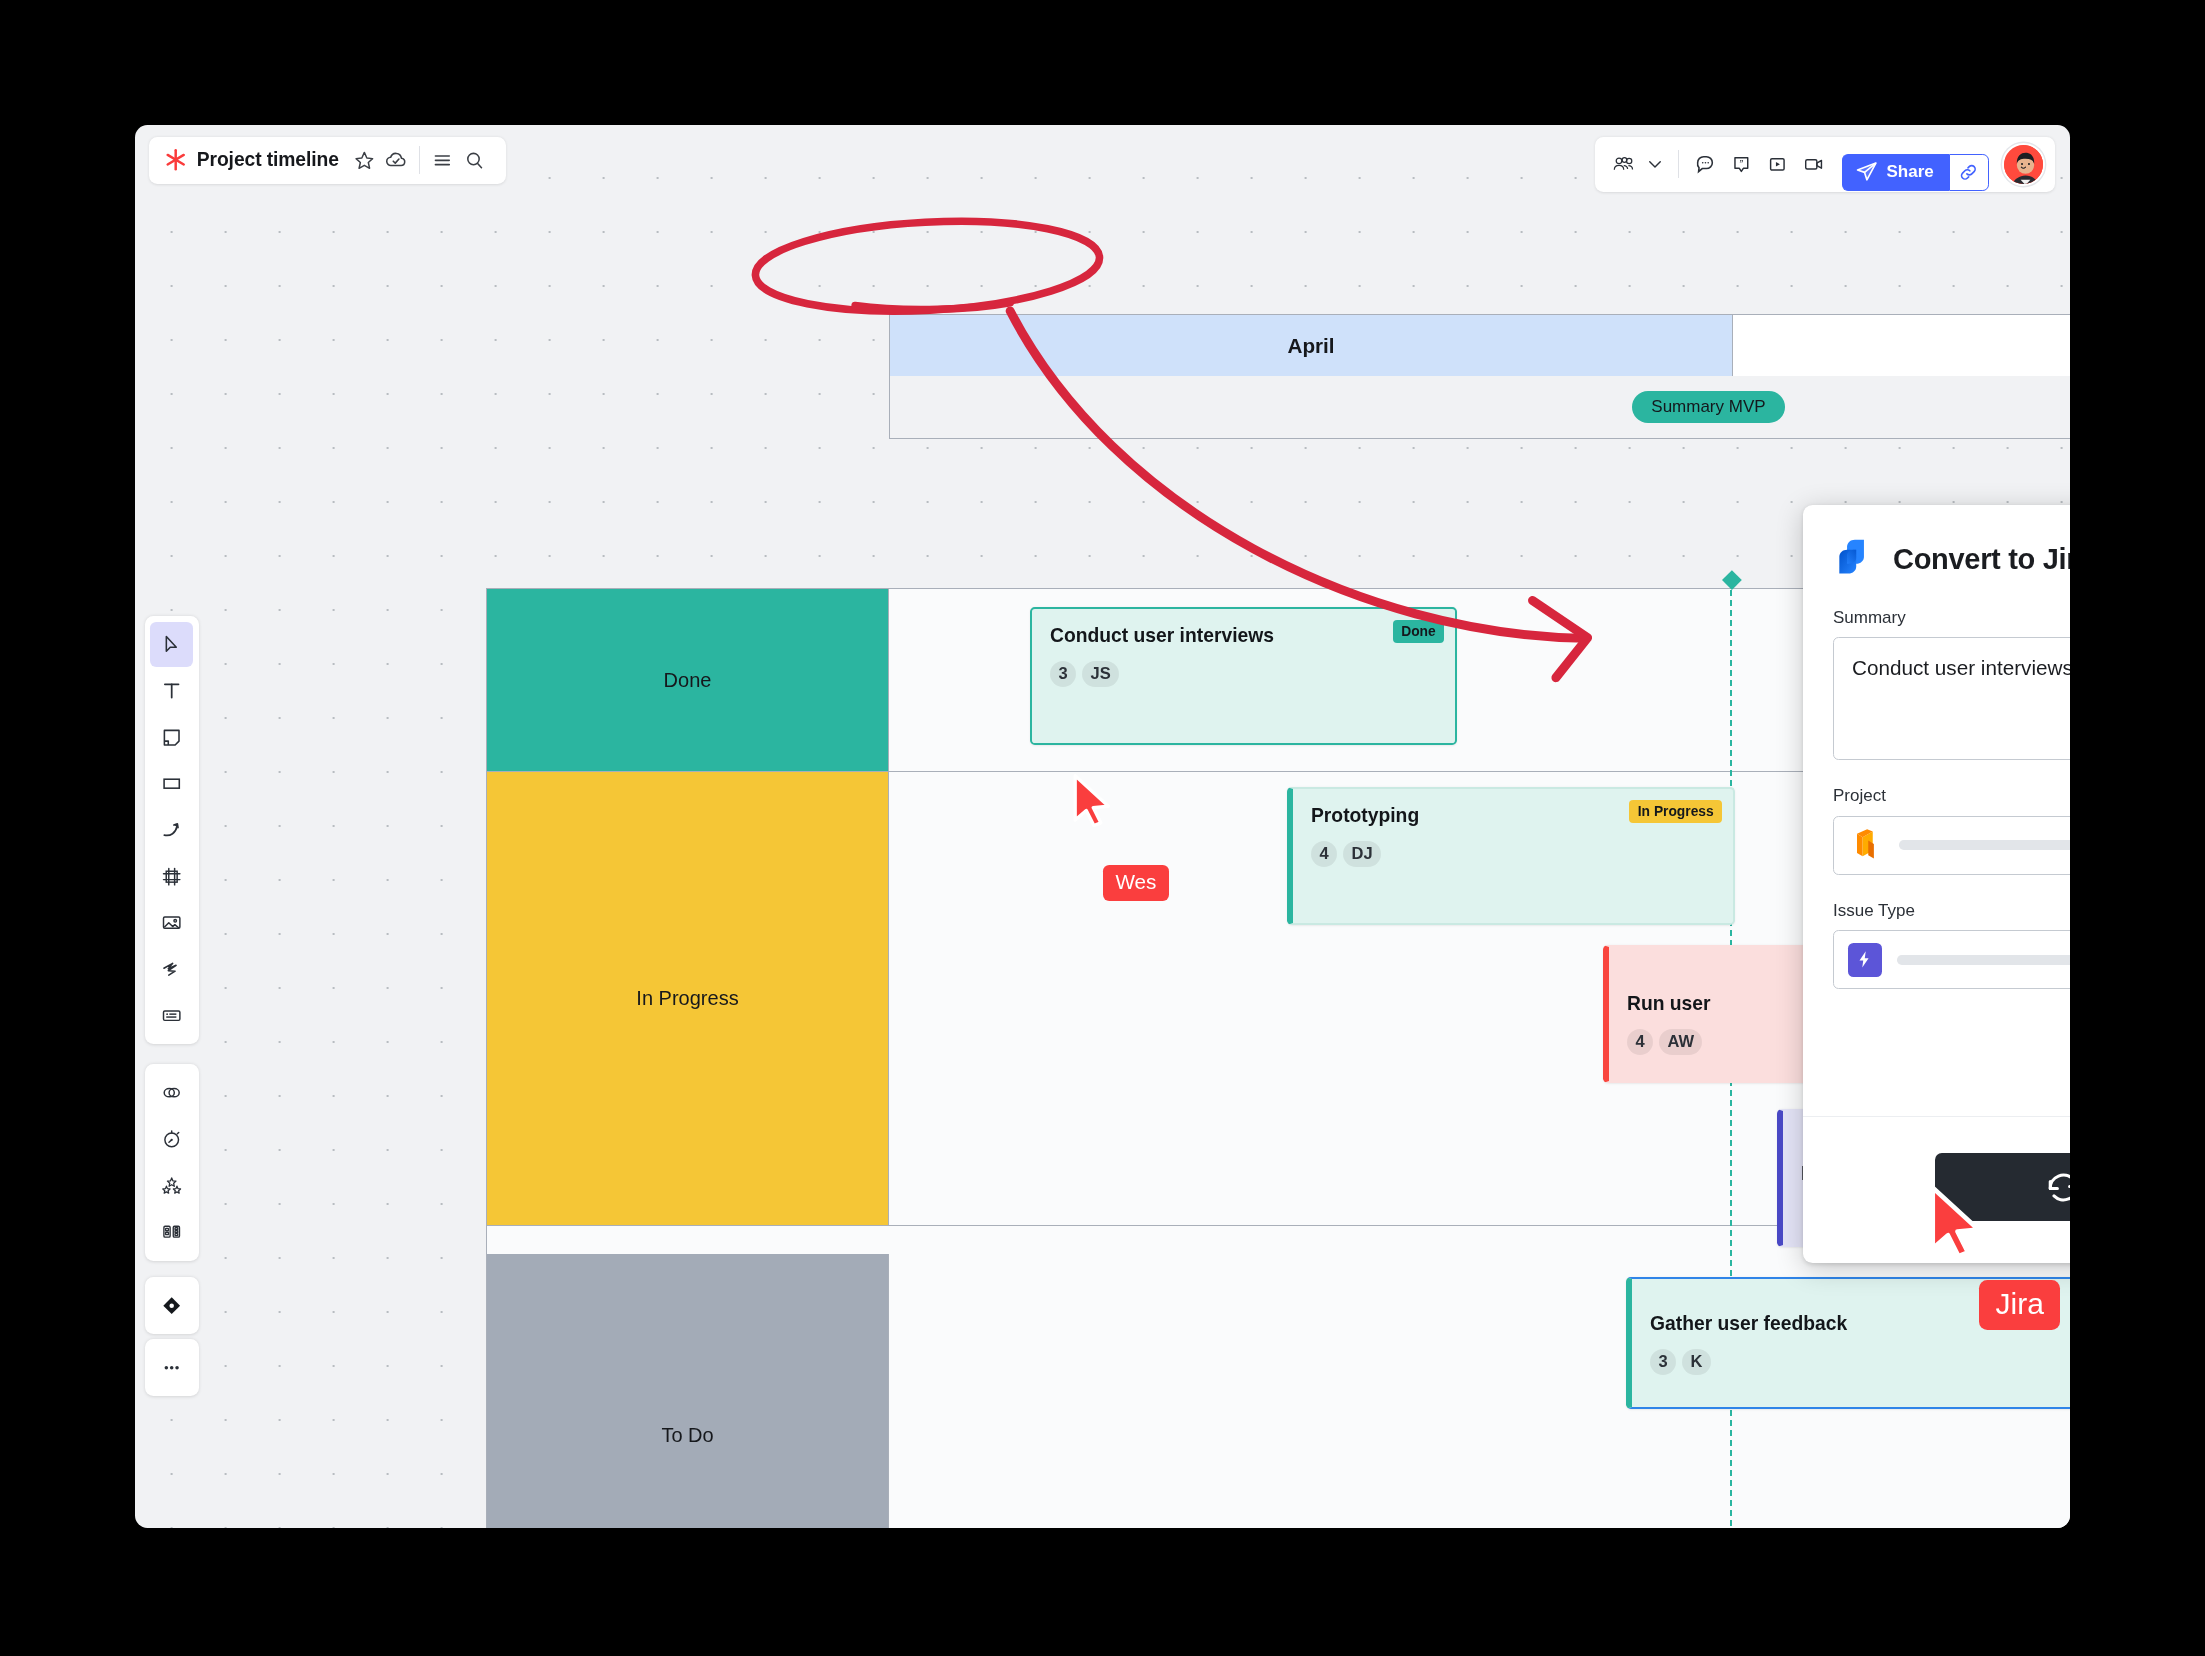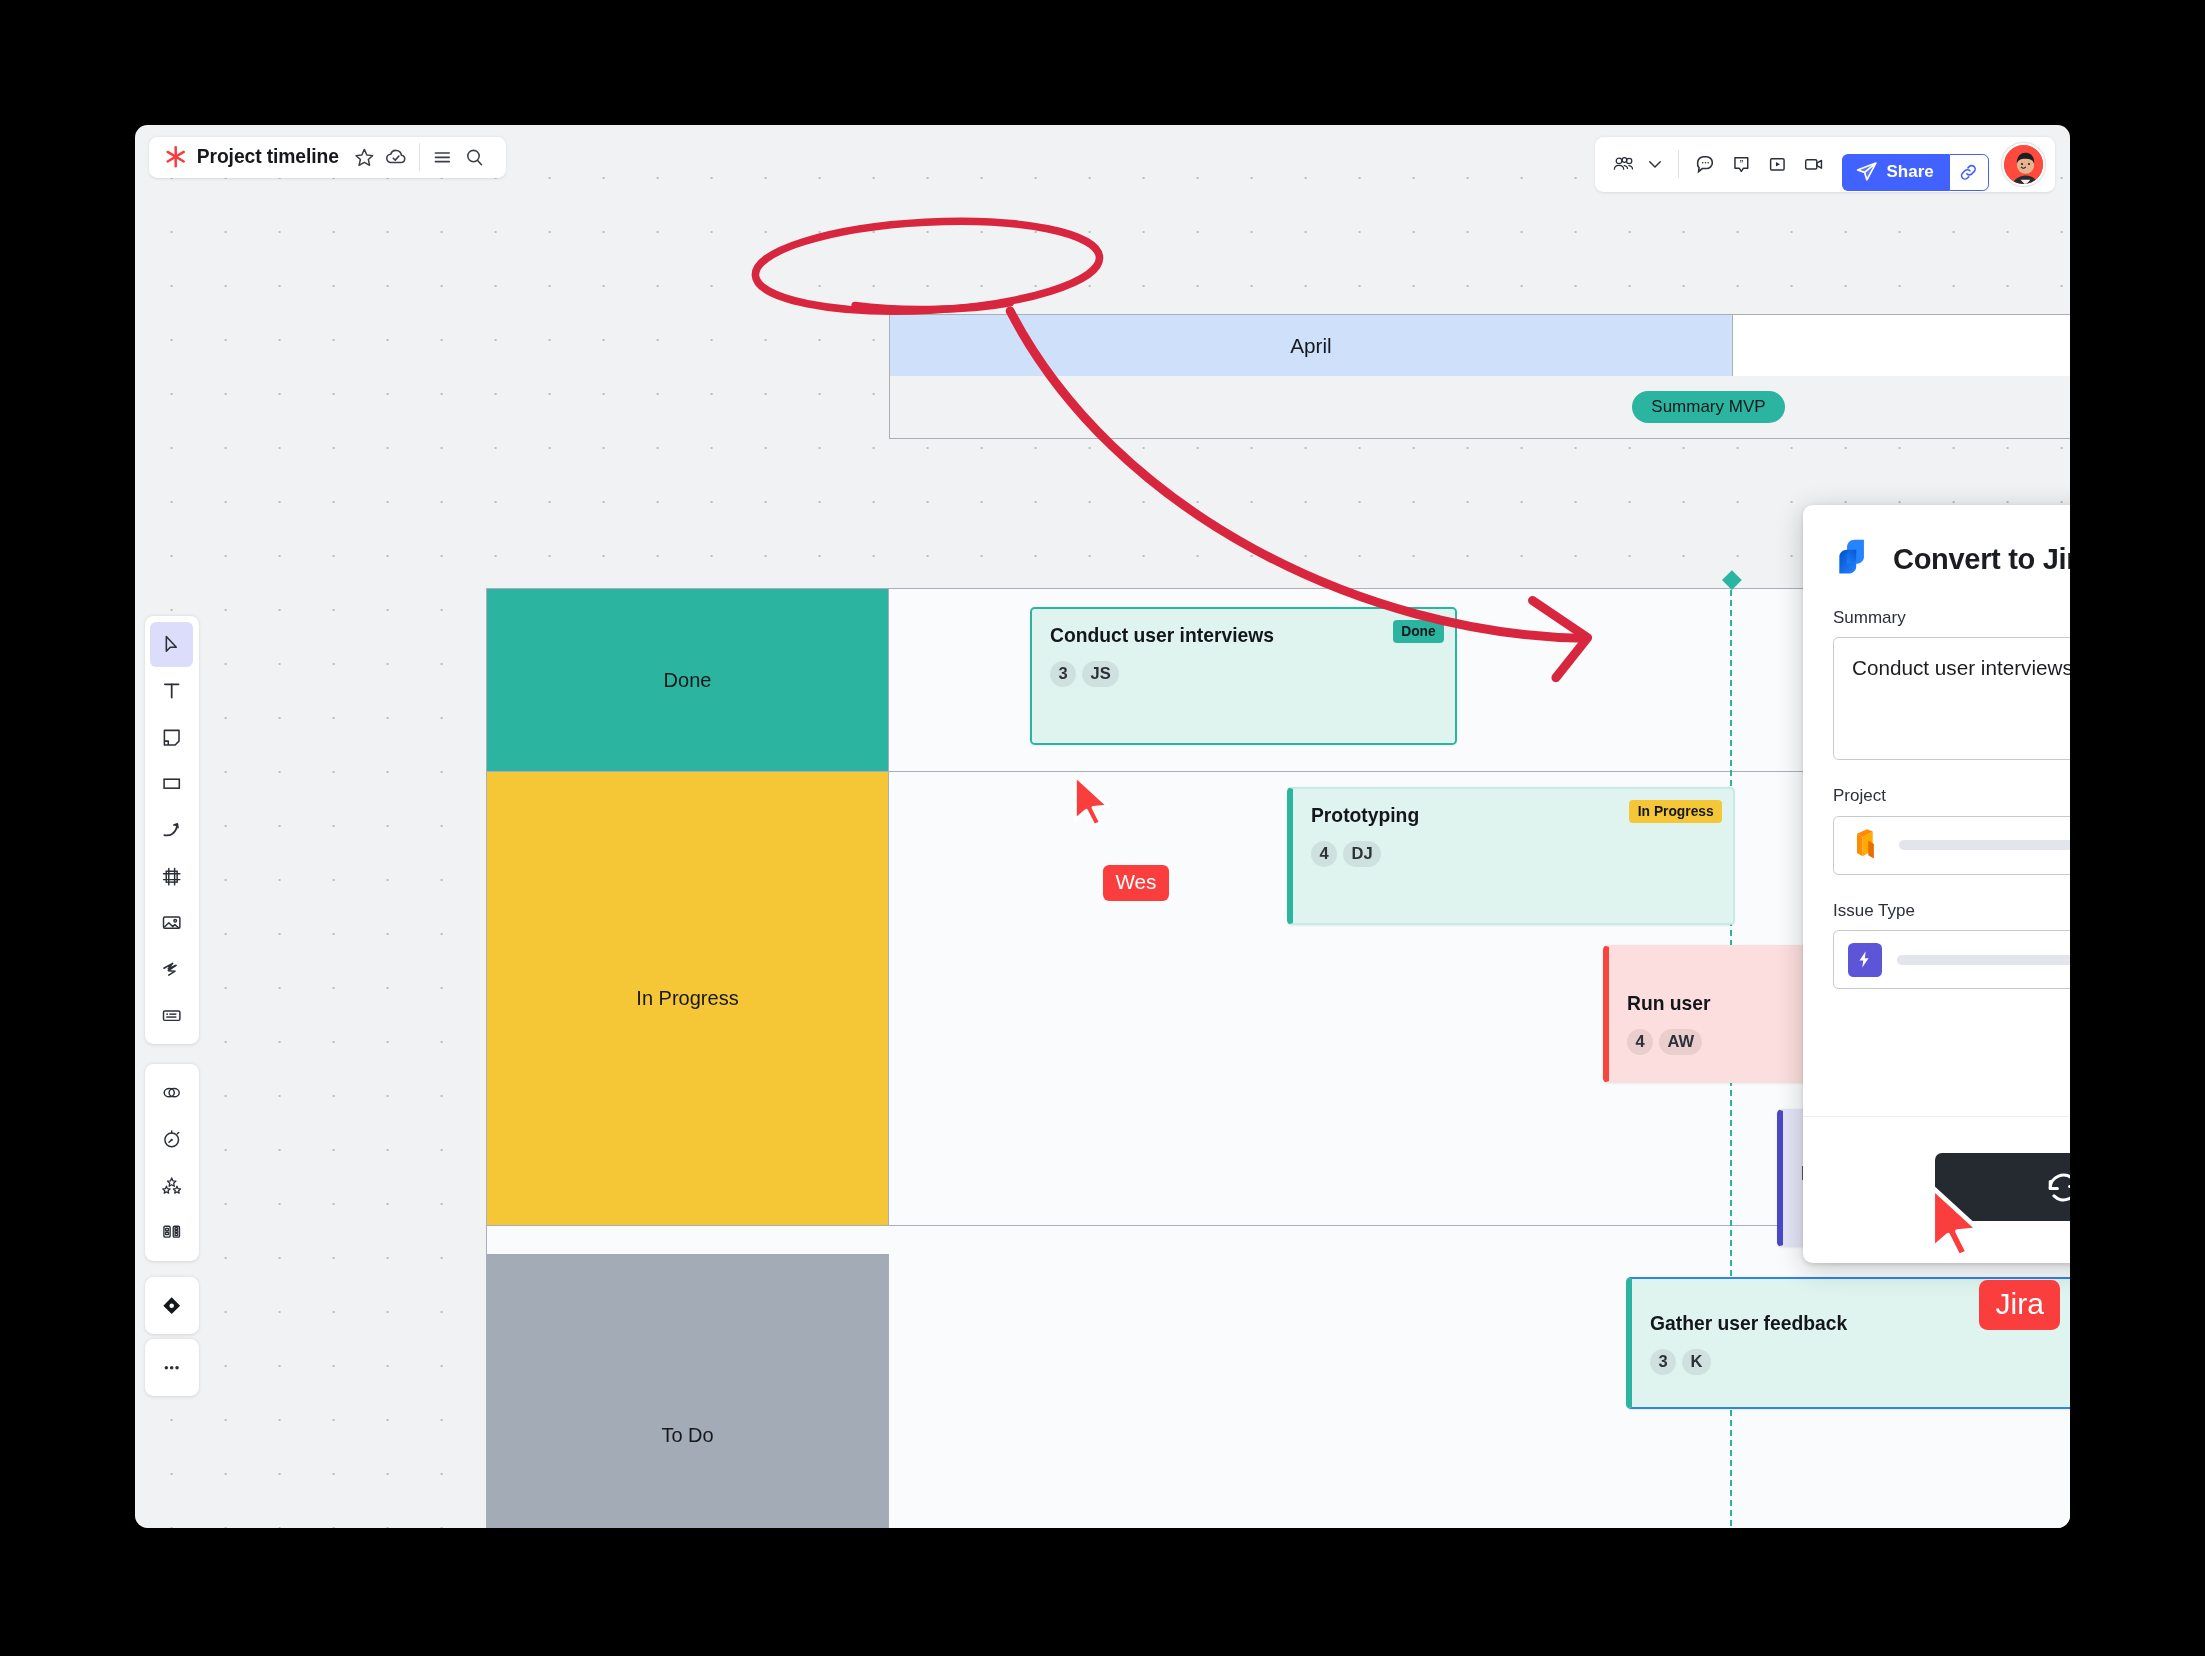--- a/index.html
+++ b/index.html
@@ -26,21 +26,21 @@
     background-image:
       radial-gradient(circle, #9aa0a6 1.1px, transparent 1.2px);
     background-size: 54px 54px;
     background-position: 9.6px 26px;
     opacity: .65;
   }
 
   
   #topbar-left {
     position: absolute; left: 13.8px; top: 11.7px;
-    height: 41px;
+    height: 47px;
     background: #fff;
     border-radius: 8.3px;
     display: flex; align-items: center;
     padding: 0 15px;
     box-shadow: 0 0.7px 2.8px rgba(0,0,0,.10);
     z-index: 30;
   }
   #topbar-right {
     position: absolute; right: 15px; top: 11.7px;
     height: 55px;
@@ -116,21 +116,21 @@
   #timeline {
     position: absolute;
     left: 0; top: 0; right: 0; bottom: 0;
     z-index: 10;
   }
   .month-header {
     position: absolute;
     height: 63px;
     border: 1.4px solid #a9afb9;
     display: flex; align-items: center; justify-content: center;
-    font-size: 20.7px; font-weight: 400; color: #16181c;
+    font-size: 20.7px; font-weight: 700; color: #16181c;
   }
   #month-april {
     left: 754px; top: 189px; width: 844px;
     background: #cfe1fa;
   }
   #month-may {
     left: 1597px; top: 189px; width: 844px;
     background: #ffffff;
   }
   #milestone-row {

